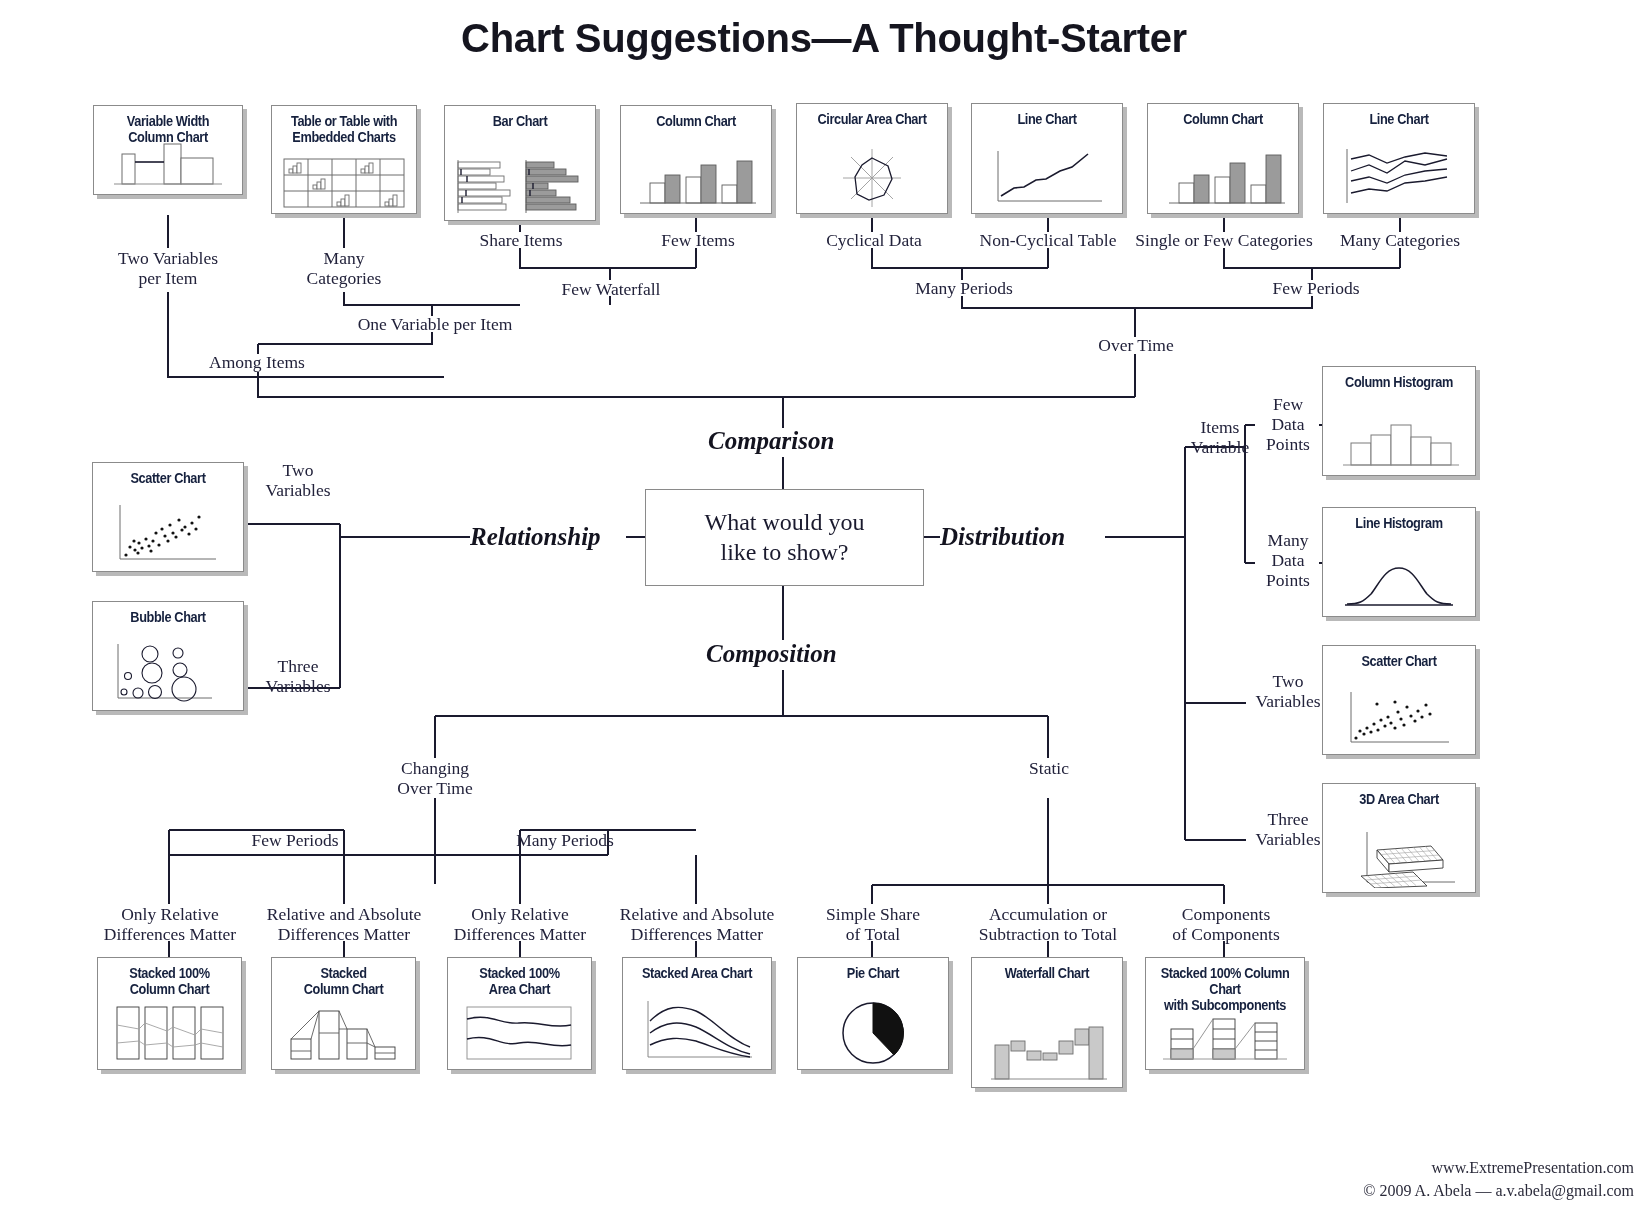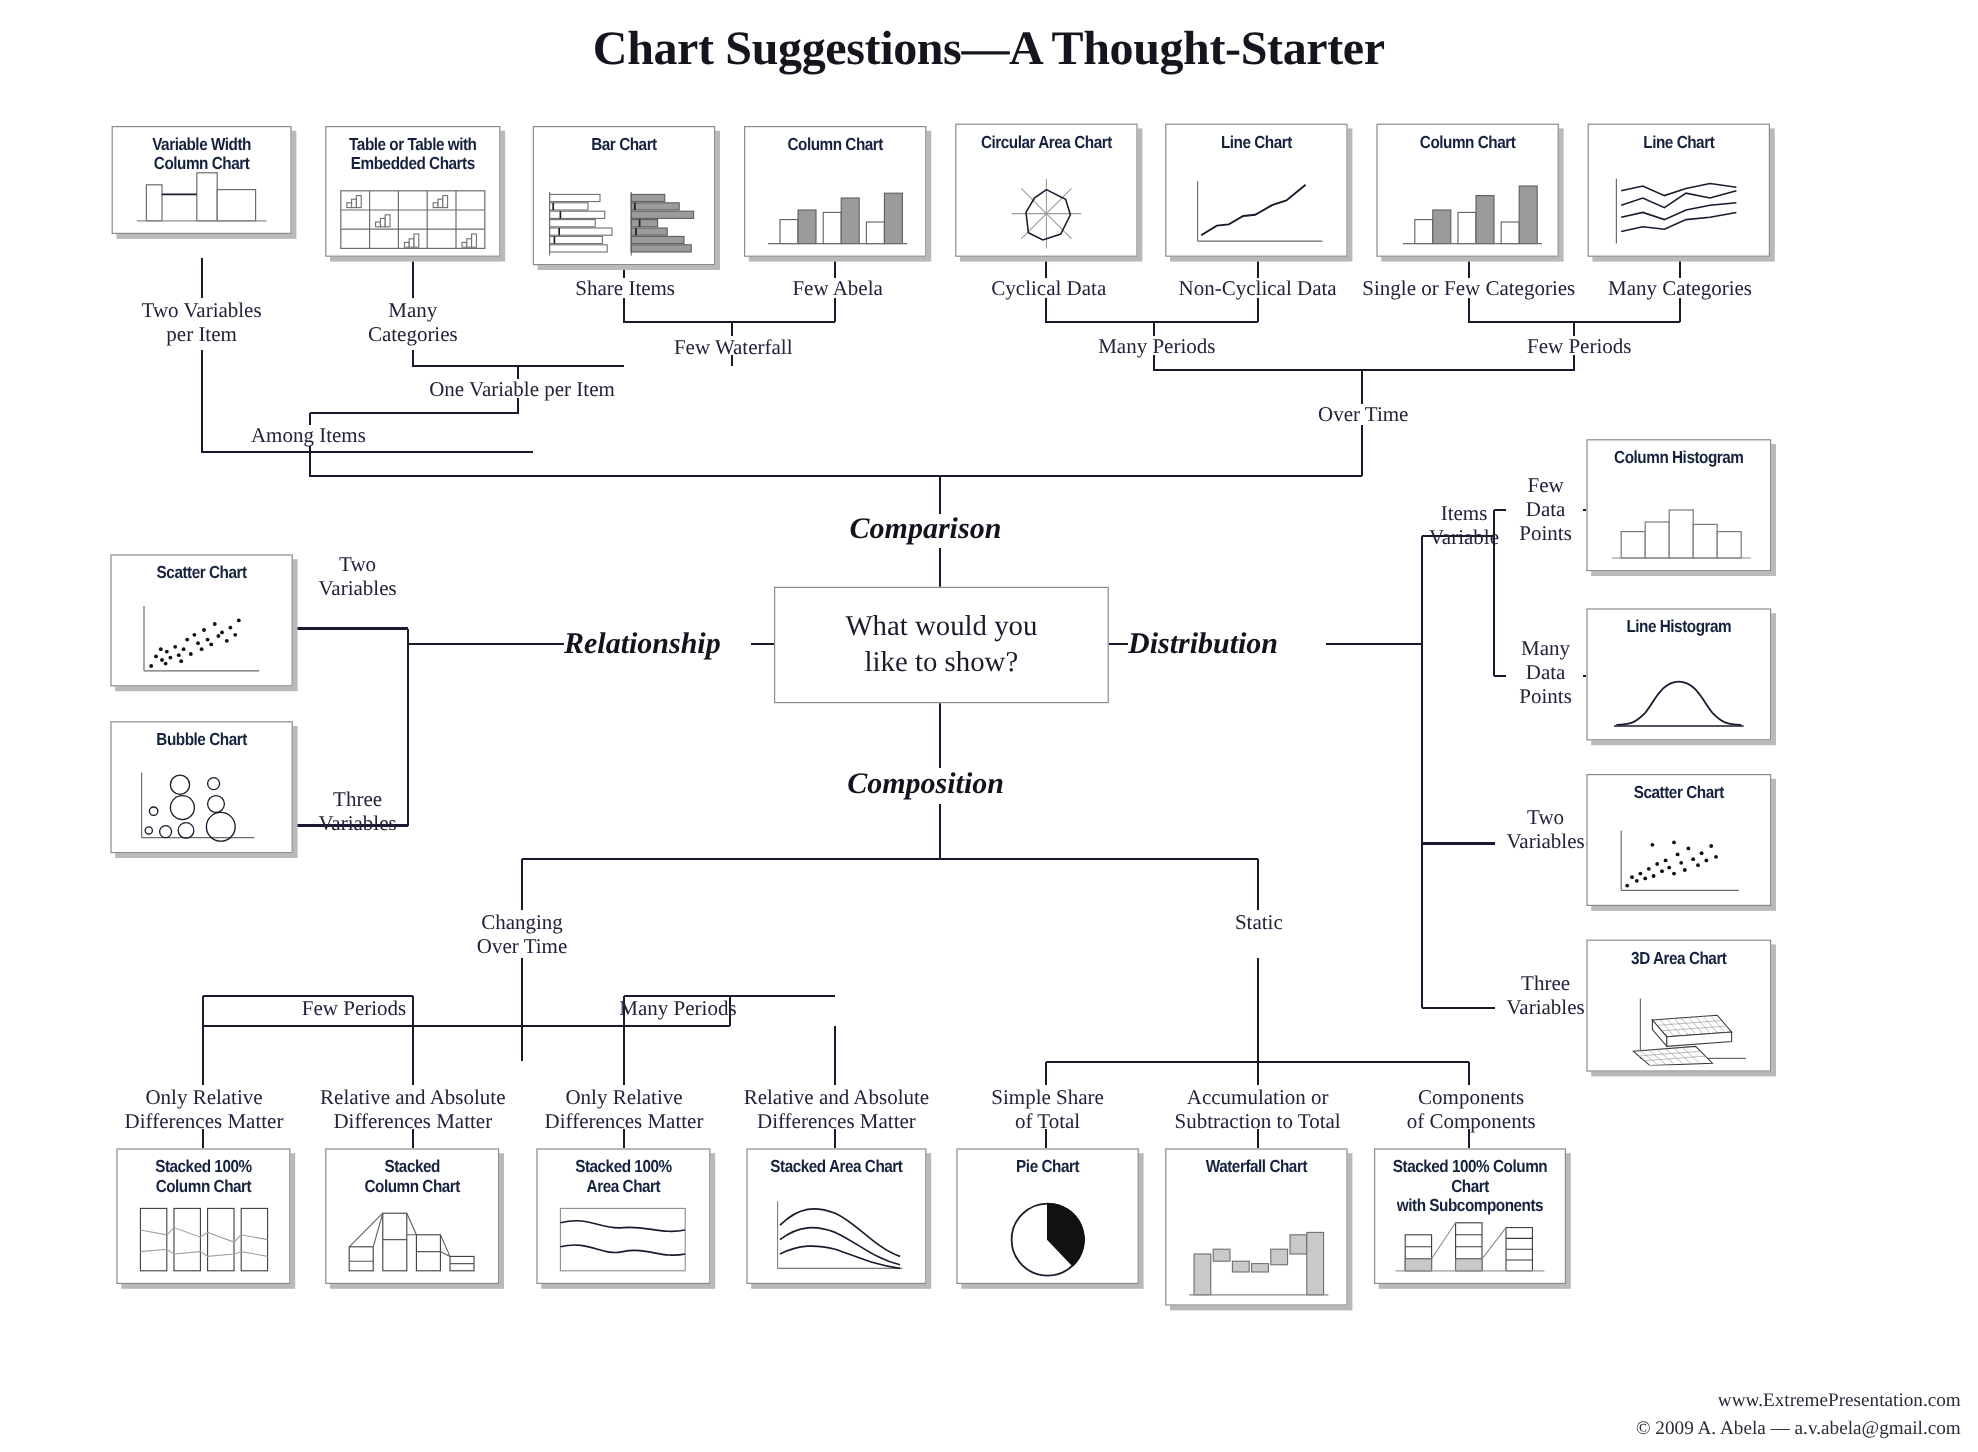--- a/index.html
+++ b/index.html
@@ -1,21 +1,21 @@
 <!DOCTYPE html>
 <html><head>
 <meta charset="utf-8">
 <style>
   html,body{margin:0;padding:0;background:#ffffff;}
   body{width:1648px;height:1210px;position:relative;overflow:hidden;
        font-family:"Liberation Serif",serif;color:#1a1a2e;}
 
   #page-title{
     position:absolute;top:16px;left:0;width:1648px;text-align:center;
-    font-family:Liberation Serif, serif;font-weight:bold;font-size:40px;
+    font-family:Liberation Sans, sans-serif;font-weight:bold;font-size:40px;
     letter-spacing:-0.3px;color:#15151f;
   }
 
   .card{
     position:absolute;background:#ffffff;border:1px solid #8b8b8b;
     box-shadow:4px 4px 0 0 #b9b9b9;box-sizing:border-box;
   }
   .card-title{
     text-align:center;font-family:"Liberation Sans",sans-serif;
     font-weight:bold;font-size:14.5px;color:#16213e;
@@ -624,26 +624,26 @@
 <div class="branch" style="left:708px;top:427px;">Comparison</div>
 <div class="branch" style="left:470px;top:523px;">Relationship</div>
 <div class="branch" style="left:940px;top:523px;">Distribution</div>
 <div class="branch" style="left:706px;top:640px;">Composition</div>
 
 <div class="conn" id="conn-0" style="left: 98px; top: 249px; width: 140px;">Two Variables
 per Item</div>
 <div class="conn" id="conn-1" style="left: 284px; top: 249px; width: 120px;">Many
 Categories</div>
 <div class="conn" id="conn-2" style="left: 455px; top: 231px; width: 132px;">Share Items</div>
-<div class="conn" id="conn-3" style="left: 632px; top: 231px; width: 132px;">Few Abela</div>
+<div class="conn" id="conn-3" style="left: 632px; top: 231px; width: 132px;">Few Items</div>
 <div class="conn" id="conn-4" style="left: 540px; top: 280px; width: 142px;">Few Waterfall</div>
 <div class="conn" id="conn-5" style="left: 352px; top: 315px; width: 166px;">One Variable per Item</div>
 <div class="conn" id="conn-6" style="left: 191px; top: 353px; width: 132px;">Among Items</div>
 <div class="conn" id="conn-7" style="left: 806px; top: 231px; width: 136px;">Cyclical Data</div>
-<div class="conn" id="conn-8" style="left: 972px; top: 231px; width: 152px;">Non-Cyclical Data</div>
+<div class="conn" id="conn-8" style="left: 972px; top: 231px; width: 152px;">Non-Cyclical Table</div>
 <div class="conn" id="conn-9" style="left: 1134px; top: 231px; width: 180px;">Single or Few Categories</div>
 <div class="conn" id="conn-10" style="left: 1325px; top: 231px; width: 150px;">Many Categories</div>
 <div class="conn" id="conn-11" style="left: 898px; top: 279px; width: 132px;">Many Periods</div>
 <div class="conn" id="conn-12" style="left: 1250px; top: 279px; width: 132px;">Few Periods</div>
 <div class="conn" id="conn-13" style="left: 1074px; top: 336px; width: 124px;">Over Time</div>
 <div class="conn" id="conn-14" style="left: 256px; top: 461px; width: 84px;">Two
 Variables</div>
 <div class="conn" id="conn-15" style="left: 256px; top: 657px; width: 84px;">Three
 Variables</div>
 <div class="conn" id="conn-16" style="left: 1180px; top: 418px; width: 80px;">Items

